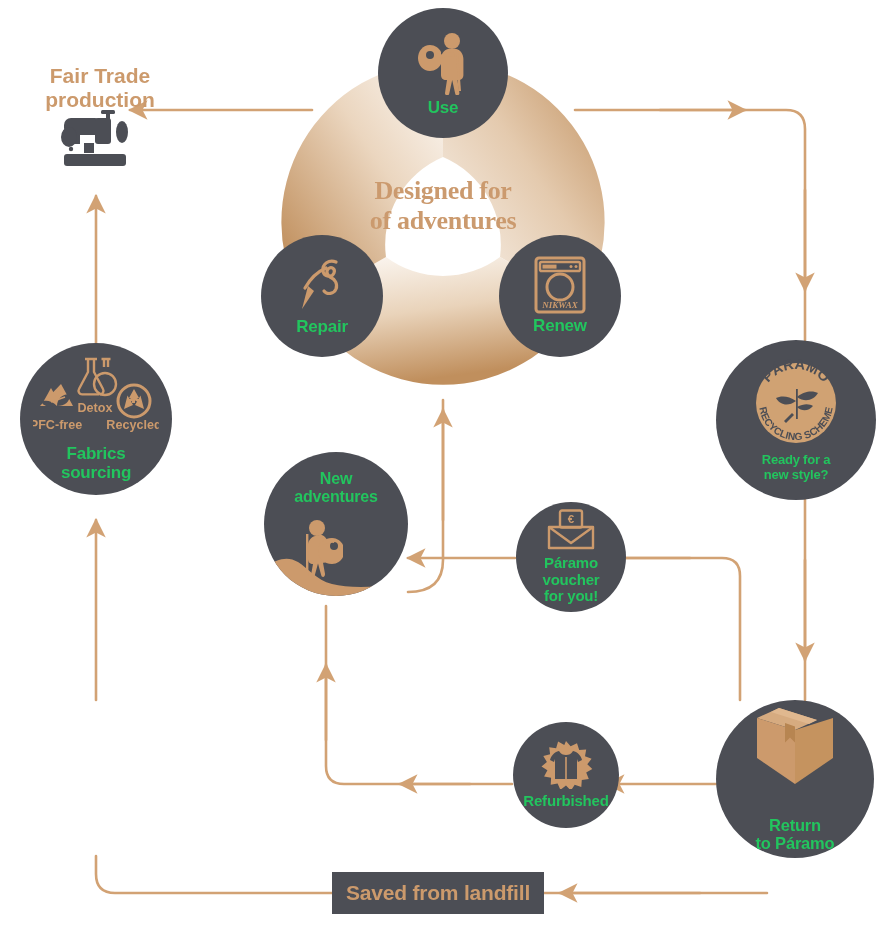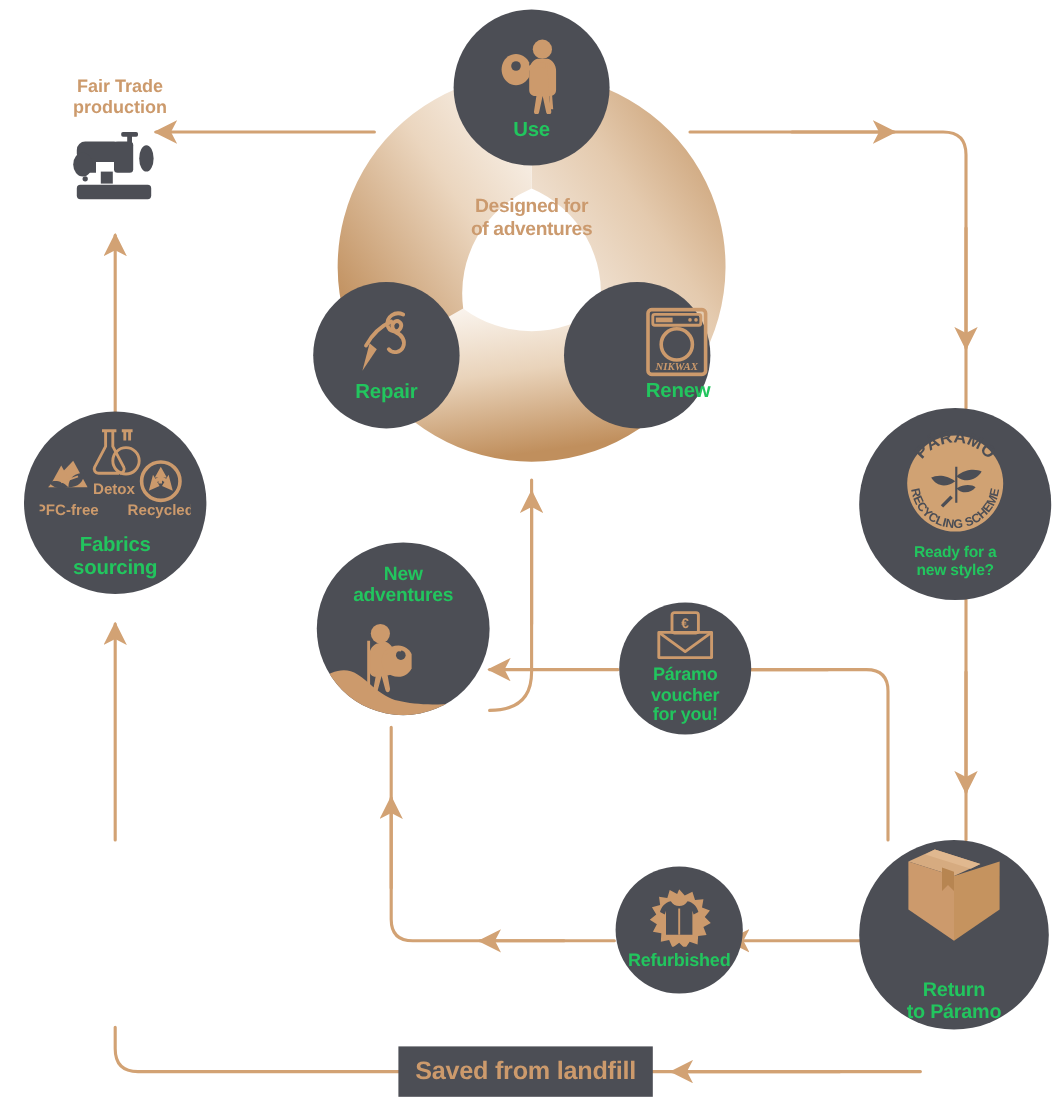--- a/index.html
+++ b/index.html
@@ -81,40 +81,40 @@
 
       <path d="M512 784 L344 784 Q326 784 326 766 L326 606"></path>
       <path d="M470 784 L400 784" marker-end="url(#ah)"></path>
       <path d="M326 740 L326 665" marker-end="url(#ah)"></path>
 
       <path d="M408 592 Q443 592 443 560 L443 400"></path>
       <path d="M443 520 L443 410" marker-end="url(#ah)"></path>
     </g>
   </svg>
 
-  <div class="center-text" style="left:343px;top:164px;width:200px;font-size:16px;">
+  <div class="center-text" style="left:343px;top:176px;width:200px;font-size:26px;font-family:Liberation Serif, serif;">
     <div>Designed for</div>
     <div>of adventures</div>
   </div>
 
   <div class="node" style="left:378px;top:8px;width:130px;height:130px;">
     <svg class="icon" width="62" height="66" viewBox="0 0 62 66">
       <g fill="#cc9a6c">
         <circle cx="40" cy="12" r="8"></circle>
         <path d="M36 20 c-4 1 -7 5 -7 10 l0 16 c0 3 2 5 5 5 l1 0 l-2 13 c-0.4 2.6 3.6 3.4 4.2 0.8 l3-13.8 l3 13.8 c0.6 2.6 4.6 1.8 4.2-0.8 l-2-13 l1 0 c3 0 5-2 5-5 l0-16 c0-5-3-9-7-10 z"></path>
         <path d="M18 16 c-7 0 -12 6 -12 13 c0 7 5 13 12 13 c5 0 9-3 11-7 l0-12 c-2-4 -6-7 -11-7 z"></path>
         <circle cx="18" cy="26" r="4" fill="#4c4e55"></circle>
         <path d="M44 24 l2 0 l3 38 l-2.6 0 z"></path>
         <path d="M27 27 c5-4 11-5 16-3 l-1 4 c-4-2 -9-1 -13 2 z"></path>
       </g>
     </svg>
     <div class="lbl" style="font-size:17px;margin-top:3px;">Use</div>
   </div>
 
-  <div class="node" style="left:470px;top:235px;width:122px;height:122px;align-items:flex-end;">
+  <div class="node" style="left:499px;top:235px;width:122px;height:122px;">
     <svg class="icon" width="56" height="58" viewBox="0 0 56 58">
       <rect x="4" y="2" width="48" height="54" rx="3" fill="none" stroke="#cc9a6c" stroke-width="3"></rect>
       <rect x="8" y="6" width="40" height="9" rx="1.6" fill="none" stroke="#cc9a6c" stroke-width="2.4"></rect>
       <rect x="10.5" y="8.6" width="14" height="4" fill="#cc9a6c"></rect>
       <circle cx="39" cy="10.6" r="1.5" fill="#cc9a6c"></circle>
       <circle cx="44" cy="10.6" r="1.5" fill="#cc9a6c"></circle>
       <circle cx="28" cy="31" r="13" fill="none" stroke="#cc9a6c" stroke-width="3"></circle>
       <path d="M28 19 a12 12 0 0 1 0 24 a8.6 8.6 0 0 0 0-24 z" fill="#cc9a6c"></path>
       <text x="28" y="52" font-family="Liberation Serif, serif" font-size="9" font-weight="bold" font-style="italic" text-anchor="middle" fill="#cc9a6c">NIKWAX</text>
     </svg>
@@ -126,21 +126,21 @@
       <g fill="none" stroke="#cc9a6c" stroke-width="3.2" stroke-linecap="round">
         <path d="M44 7 c-7-3 -14 2 -13 9 c1 6 9 7 11 2 c1.6-4 -2.6-7 -5.6-4.4 c-3 2.6 -1 7.6 3 8.6"></path>
         <path d="M38 22 c5 2 8 7 6 12 c-2 5 -9 6 -12 2"></path>
         <path d="M34 13 c-9 4 -16 11 -21 20"></path>
       </g>
       <path d="M16 31 l6 5 l-12 18 z" fill="#cc9a6c"></path>
     </svg>
     <div class="lbl" style="font-size:17px;margin-top:2px;text-align:right;">Repair</div>
   </div>
 
-  <div class="free-lbl" style="left:30px;top:64px;width:140px;font-size:15px;">
+  <div class="free-lbl" style="left:30px;top:64px;width:140px;font-size:21px;">
     <div>Fair Trade</div>
     <div>production</div>
   </div>
   <svg style="position:absolute;left:56px;top:108px;" width="82" height="64" viewBox="0 0 82 64">
     <g fill="#4c4e55">
       <rect x="8" y="10" width="38" height="17" rx="7"></rect>
       <rect x="39" y="10" width="16" height="26" rx="3"></rect>
       <path d="M14 24 l10 0 l0 12 l-10 0 z"></path>
       <ellipse cx="13" cy="29" rx="8" ry="10"></ellipse>
       <rect x="28" y="35" width="10" height="10"></rect>

